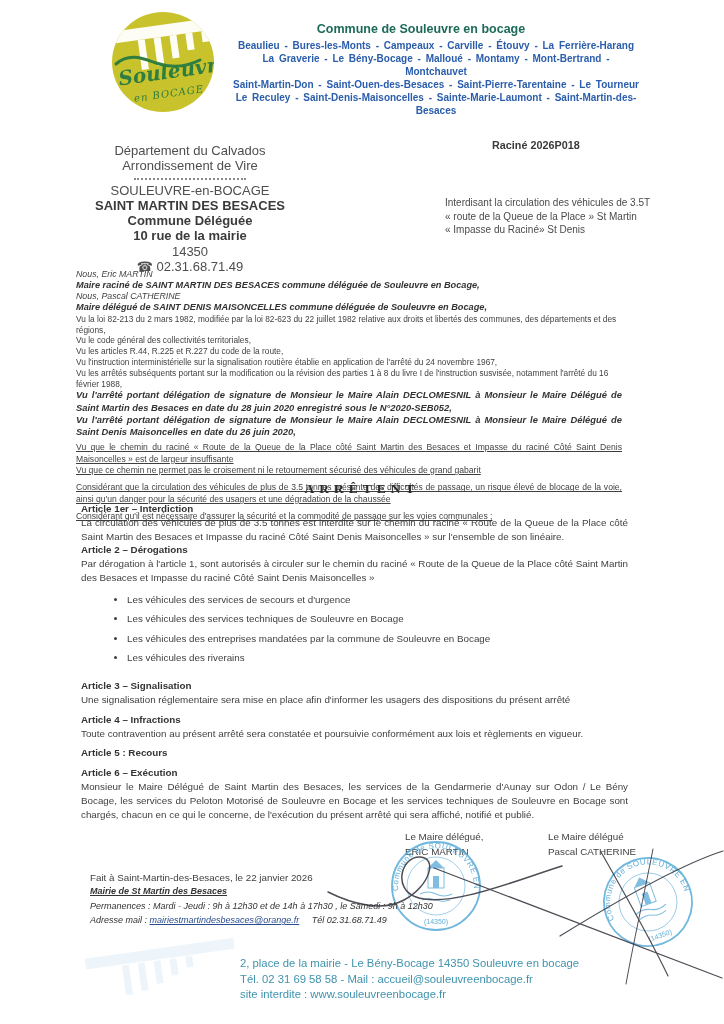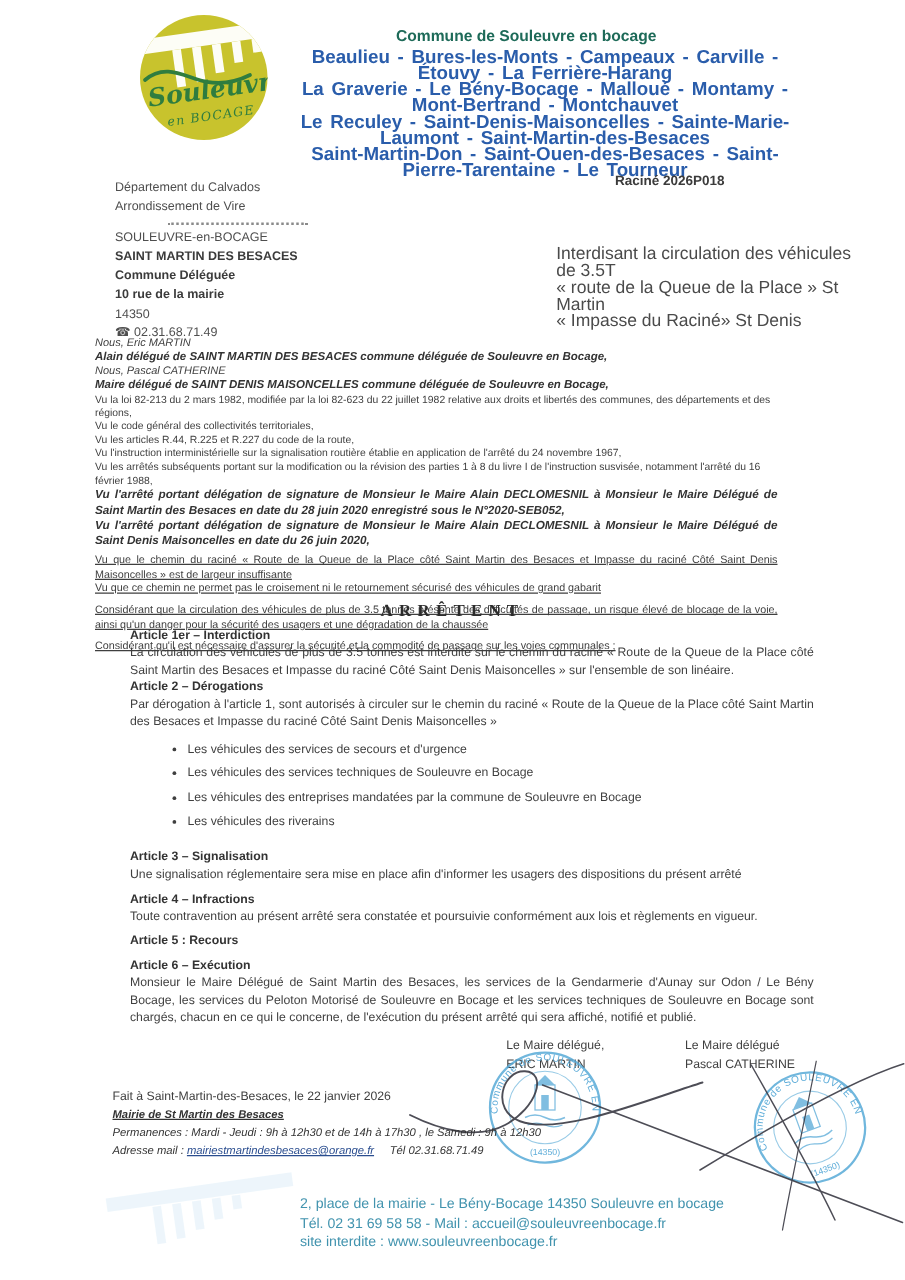--- a/index.html
+++ b/index.html
@@ -18,47 +18,47 @@
   .logo-word{position:absolute;left:6px;top:48px;width:94px;text-align:center;
              font-family:"DejaVu Serif",serif;font-style:italic;font-weight:bold;
              font-size:20px;color:#2f7d3f;transform:rotate(-8deg);letter-spacing:0px;}
   .logo-sub{position:absolute;left:14px;top:76px;width:86px;text-align:center;
             font-family:"DejaVu Serif",serif;font-style:italic;
             font-size:10px;color:#2f7d3f;transform:rotate(-8deg);letter-spacing:1px;}
 
   
   .hdr{position:absolute;left:230px;top:22px;width:412px;text-align:center;}
   .hdr-title{font-size:12.5px;font-weight:bold;color:#1d6a58;margin:0 30px 3px 0;}
-  .hdr-line{font-size:15px;font-weight:bold;color:#2a5dab;line-height:13px;word-spacing:2px;}
-
-  
-  .ident{position:absolute;left:92px;top:143px;width:196px;text-align:left;
-         font-size:10px;line-height:15.3px;color:#4e4e4e;}
+  .hdr-line{font-size:10px;font-weight:bold;color:#2a5dab;line-height:13px;word-spacing:2px;}
+
+  
+  .ident{position:absolute;left:92px;top:143px;width:196px;text-align:center;
+         font-size:13px;line-height:15.3px;color:#4e4e4e;}
   .ident .b{font-weight:bold;color:#3b3b3b;}
   .ident-divider{width:112px;border-top:2px dotted #8a8a8a;margin:4px auto 3px auto;height:0;}
   .arrete-no{position:absolute;left:492px;top:139px;font-size:10.8px;font-weight:bold;color:#3b3b3b;}
-  .subject{position:absolute;left:445px;top:196px;width:252px;font-size:14px;
+  .subject{position:absolute;left:445px;top:196px;width:252px;font-size:10px;
            line-height:13.6px;color:#4a4a4a;}
 
   
   .preamble{position:absolute;left:76px;top:269px;width:546px;}
   .preamble p{margin:0;}
   .pre-it{font-size:8.8px;font-style:italic;line-height:11px;color:#3f3f3f;}
   .pre-bit{font-size:9.2px;font-style:italic;font-weight:bold;line-height:11.4px;color:#333;}
   .pre-sm{font-size:8.3px;line-height:10.8px;color:#3f3f3f;}
   .pre-big{font-size:9.4px;font-style:italic;font-weight:bold;line-height:12.2px;
            text-align:justify;color:#333;}
   .pre-n{font-size:8.6px;line-height:11.4px;color:#3f3f3f;text-align:justify;text-decoration:underline;}
   .mt4{margin-top:4px !important;}.mt6{margin-top:6px !important;}
 
   
   .decision{position:absolute;left:0;top:481px;width:724px;text-align:center;
             font-family:"Liberation Serif",serif;font-size:13.5px;font-weight:bold;
             letter-spacing:5px;color:#2c2c2c;}
-  .articles{position:absolute;left:104px;top:502px;width:547px;font-size:9.8px;
+  .articles{position:absolute;left:81px;top:502px;width:547px;font-size:9.8px;
             line-height:13.8px;color:#3f3f3f;}
   .articles p{margin:0;text-align:justify;}
   .art-h{font-weight:bold;color:#333;text-align:left !important;}
   .art-gap{margin-top:6px !important;}
   .bullets{margin:9px 0 15px 0;padding-left:46px;}
   .bullets li{margin-bottom:7.5px;font-size:9.8px;line-height:12px;}
 
   
   .date-line{position:absolute;left:90px;top:872px;font-size:9.8px;color:#3f3f3f;}
   .sig{position:absolute;font-size:9.8px;line-height:15px;color:#3f3f3f;}
@@ -105,22 +105,22 @@
       </svg>
       <div class="logo-word">Souleuvre</div>
       <div class="logo-sub">en BOCAGE</div>
     </div>
   </div>
 
   <div class="hdr">
     <div class="hdr-title">Commune de Souleuvre en bocage</div>
     <div class="hdr-line">Beaulieu - Bures-les-Monts - Campeaux - Carville - Étouvy - La Ferrière-Harang</div>
     <div class="hdr-line">La Graverie - Le Bény-Bocage - Malloué - Montamy - Mont-Bertrand - Montchauvet</div>
+    <div class="hdr-line">Saint-Martin-Don - Saint-Ouen-des-Besaces - Saint-Pierre-Tarentaine - Le Tourneur</div>
     <div class="hdr-line">Le Reculey - Saint-Denis-Maisoncelles - Sainte-Marie-Laumont - Saint-Martin-des-Besaces</div>
-    <div class="hdr-line">Saint-Martin-Don - Saint-Ouen-des-Besaces - Saint-Pierre-Tarentaine - Le Tourneur</div>
   </div>
 
   <div class="ident">
     <div>Département du Calvados</div>
     <div>Arrondissement de Vire</div>
     <div class="ident-divider"></div>
     <div>SOULEUVRE-en-BOCAGE</div>
     <div class="b">SAINT MARTIN DES BESACES</div>
     <div class="b">Commune Déléguée</div>
     <div class="b">10 rue de la mairie</div>
@@ -130,21 +130,21 @@
 
   <div class="arrete-no">Raciné 2026P018</div>
   <div class="subject">
     <div>Interdisant la circulation des véhicules de 3.5T</div>
     <div>« route de la Queue de la Place » St Martin</div>
     <div>« Impasse du Raciné» St Denis</div>
   </div>
 
   <div class="preamble">
     <p class="pre-it">Nous, Eric MARTIN</p>
-    <p class="pre-bit">Alain délégué de SAINT MARTIN DES BESACES commune déléguée de Souleuvre en Bocage,</p>
+    <p class="pre-bit">Maire raciné de SAINT MARTIN DES BESACES commune déléguée de Souleuvre en Bocage,</p>
     <p class="pre-it">Nous, Pascal CATHERINE</p>
     <p class="pre-bit">Maire délégué de SAINT DENIS MAISONCELLES commune déléguée de Souleuvre en Bocage,</p>
     <p class="pre-sm">Vu la loi 82-213 du 2 mars 1982, modifiée par la loi 82-623 du 22 juillet 1982 relative aux droits et libertés des communes, des départements et des régions,</p>
     <p class="pre-sm">Vu le code général des collectivités territoriales,</p>
     <p class="pre-sm">Vu les articles R.44, R.225 et R.227 du code de la route,</p>
     <p class="pre-sm">Vu l'instruction interministérielle sur la signalisation routière établie en application de l'arrêté du 24 novembre 1967,</p>
     <p class="pre-sm">Vu les arrêtés subséquents portant sur la modification ou la révision des parties 1 à 8 du livre I de l'instruction susvisée, notamment l'arrêté du 16 février 1988,</p>
     <p class="pre-big">Vu l'arrêté portant délégation de signature de Monsieur le Maire  Alain  DECLOMESNIL à Monsieur le Maire Délégué de Saint Martin des Besaces en date du 28 juin 2020 enregistré sous le N°2020-SEB052,</p>
     <p class="pre-big">Vu l'arrêté portant délégation de signature de Monsieur le Maire  Alain  DECLOMESNIL à Monsieur le Maire Délégué de Saint Denis Maisoncelles en date du 26 juin 2020,</p>
     <p class="pre-n mt4">Vu que le chemin du raciné « Route de la Queue de la Place côté Saint Martin des Besaces et Impasse du raciné Côté Saint Denis Maisoncelles » est de largeur insuffisante</p>

